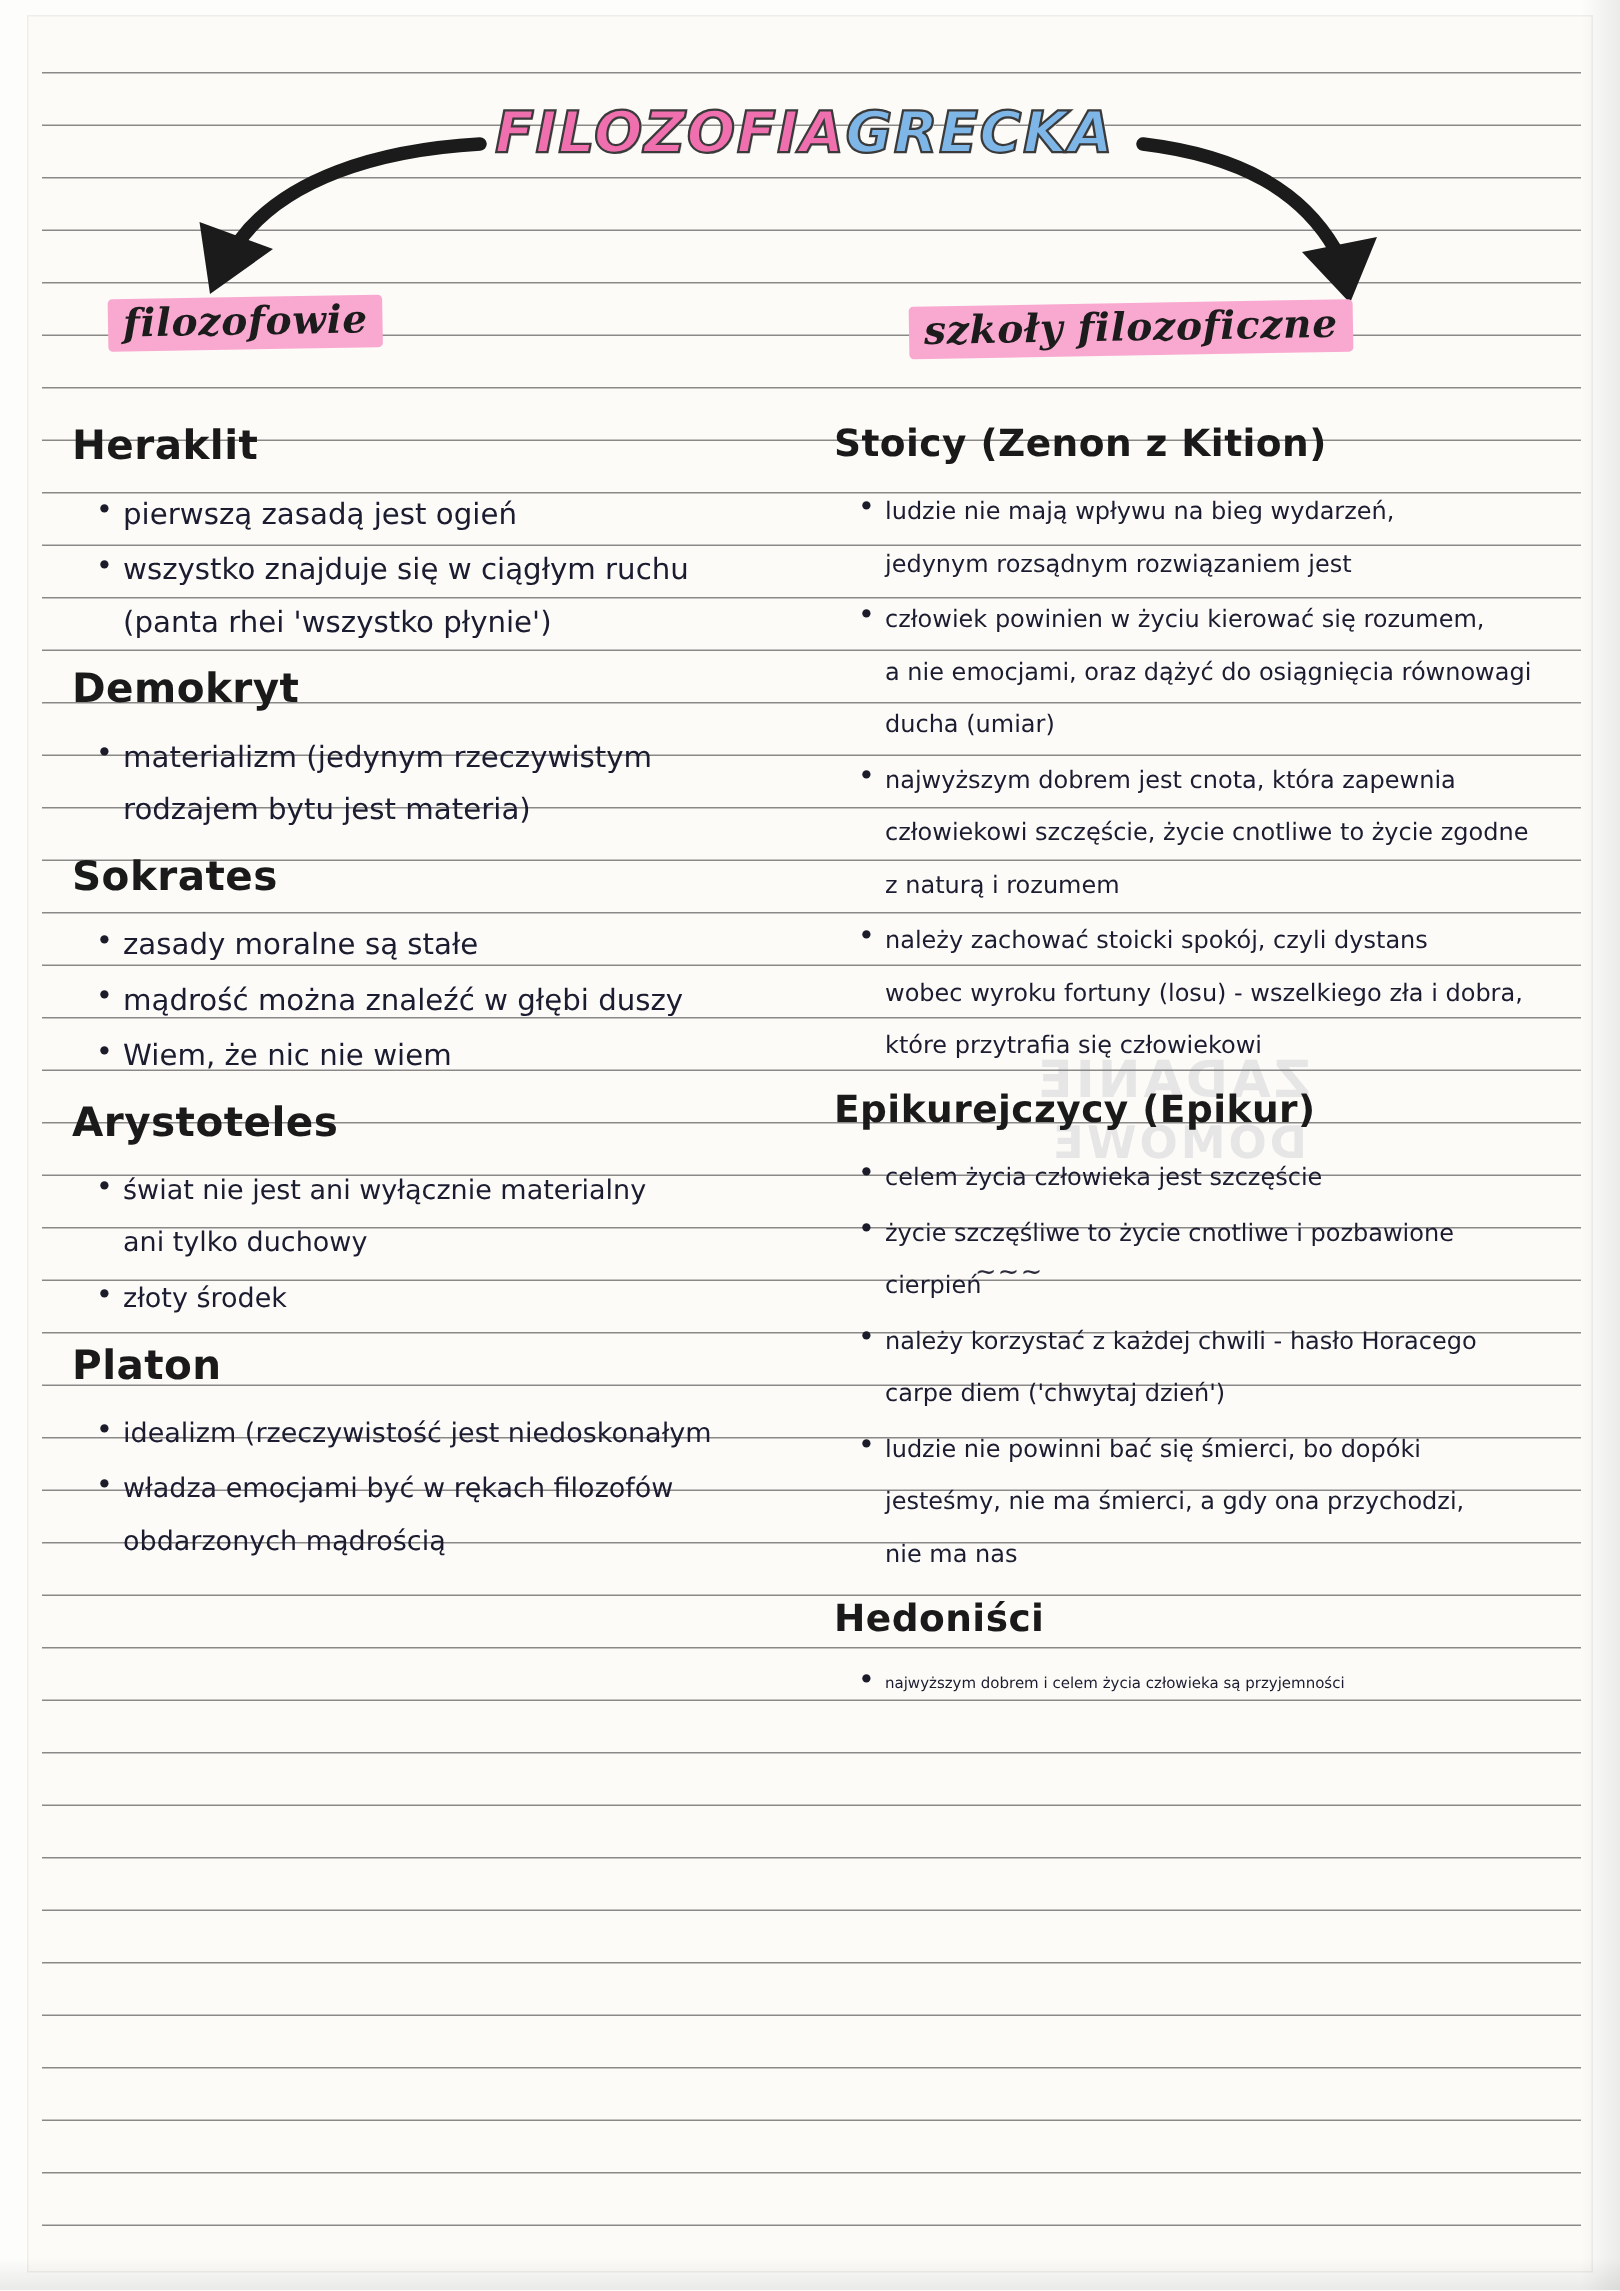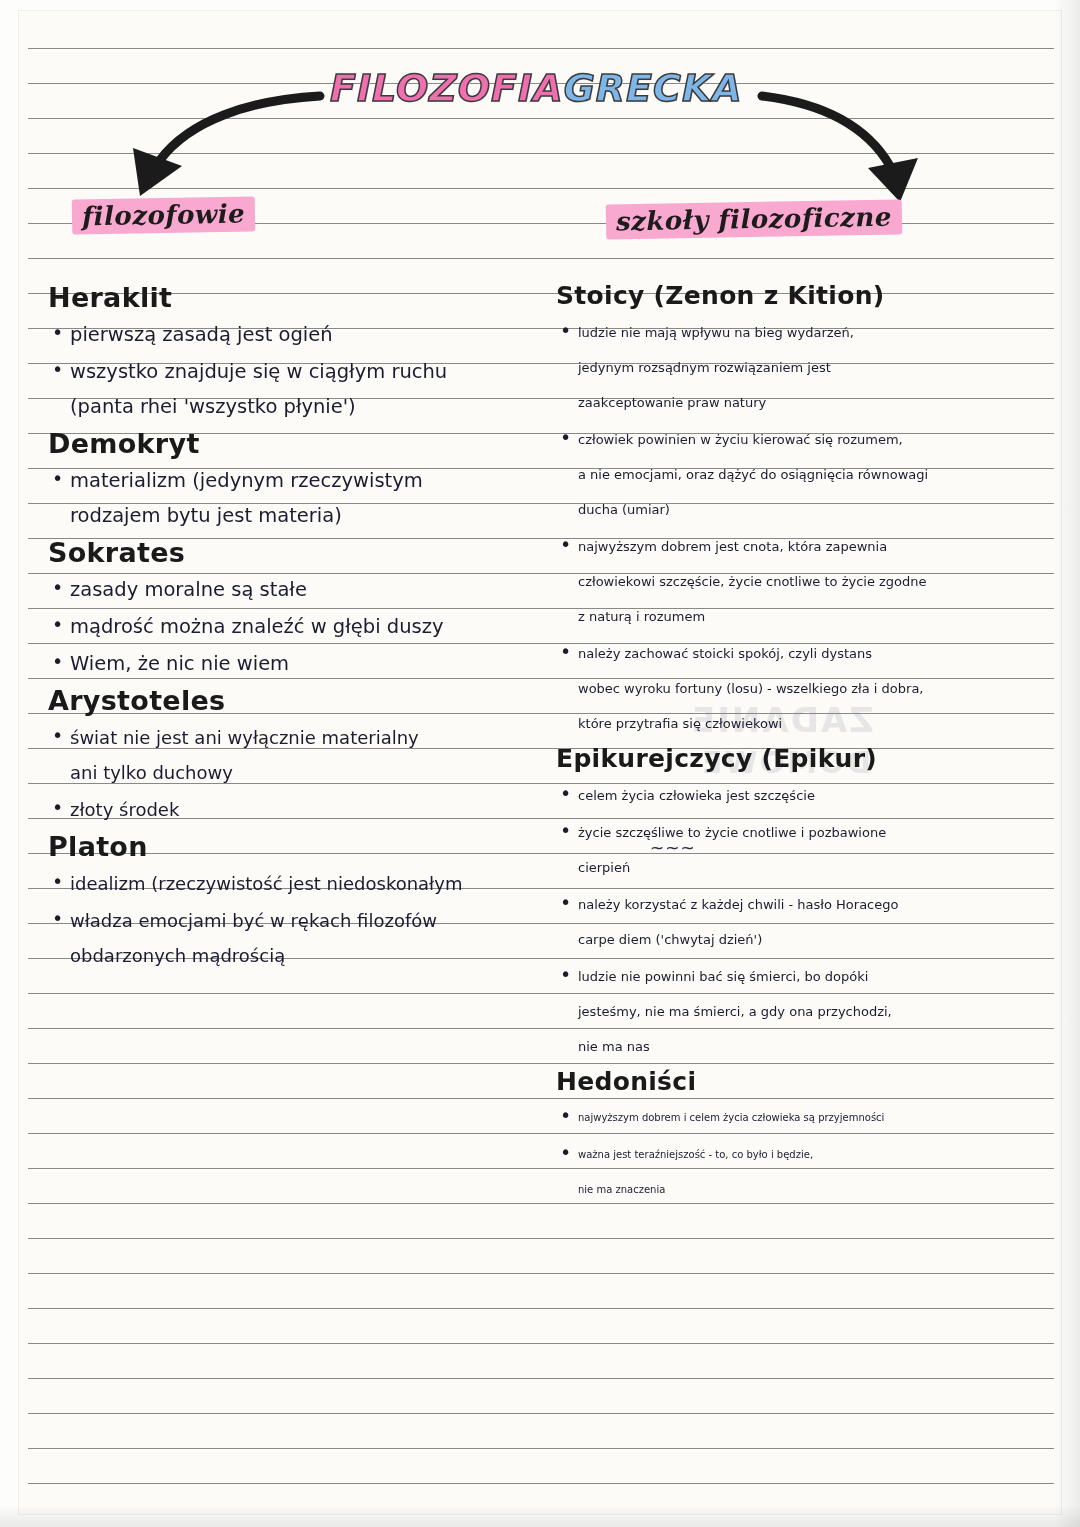--- a/index.html
+++ b/index.html
@@ -127,21 +127,21 @@
     color: #1a1a1a;
     letter-spacing: 0.3px;
     line-height: 1.15;
   }
   h3.h.small {
     font-size: 25px;
   }
 
   ul.bul {
     list-style: none;
-    margin: 0;
+    margin: 12px;
     padding: 0;
   }
   ul.bul > li {
     position: relative;
     padding-left: 22px;
     margin-bottom: 2px;
     color: #1b1b2a;
     font-family: "DejaVu Sans", sans-serif;
   }
   ul.bul > li::before {
@@ -149,21 +149,21 @@
     position: absolute;
     left: 4px;
     top: -2px;
     font-size: 19px;
     color: #1b1b2a;
   }
 
   
   .sz-lg  { font-size: 19.5px; line-height: 35px; }
   .sz-md  { font-size: 18px;   line-height: 35px; }
-  .sz-sm  { font-size: 13px;   line-height: 35px; }
+  .sz-sm  { font-size: 16px;   line-height: 35px; }
   .sz-xs  { font-size: 10px; line-height: 35px; }
 
   .ink { color: #1c1c30; }
 
   .note-line { display: block; }
 
   
   .ghost {
     position: absolute;
     color: rgba(120,125,135,0.16);
@@ -319,21 +319,20 @@
         </ul>
       </div>
     </div>
   <div class="col" id="col-right">
       <div class="block">
         <h3 class="h small">Stoicy (Zenon z Kition)</h3>
         <ul class="bul sz-sm">
           <li>
             <span class="note-line ink">ludzie nie mają wpływu na bieg wydarzeń,</span>
             <span class="note-line ink">jedynym rozsądnym rozwiązaniem jest</span>
-            <span class="note-line ink">zaakceptowanie praw natury</span>
           </li>
           <li>
             <span class="note-line ink">człowiek powinien w życiu kierować się rozumem,</span>
             <span class="note-line ink">a nie emocjami, oraz dążyć do osiągnięcia równowagi</span>
             <span class="note-line ink">ducha (umiar)</span>
           </li>
           <li>
             <span class="note-line ink">najwyższym dobrem jest cnota, która zapewnia</span>
             <span class="note-line ink">człowiekowi szczęście, życie cnotliwe to życie zgodne</span>
             <span class="note-line ink">z naturą i rozumem</span>
@@ -365,24 +364,20 @@
             <span class="note-line ink">nie ma nas</span>
           </li>
         </ul>
       </div>
       <div class="block">
         <h3 class="h small">Hedoniści</h3>
         <ul class="bul sz-xs">
           <li>
             <span class="note-line ink">najwyższym dobrem i celem życia człowieka są przyjemności</span>
           </li>
-          <li>
-            <span class="note-line ink">ważna jest teraźniejszość - to, co było i będzie,</span>
-            <span class="note-line ink">nie ma znaczenia</span>
-          </li>
         </ul>
       </div>
     </div>
 
   <div class="squiggle">~~~</div>
 
   <div class="edge-shadow"></div>
   <div class="bottom-shadow"></div>
 </div>
 

